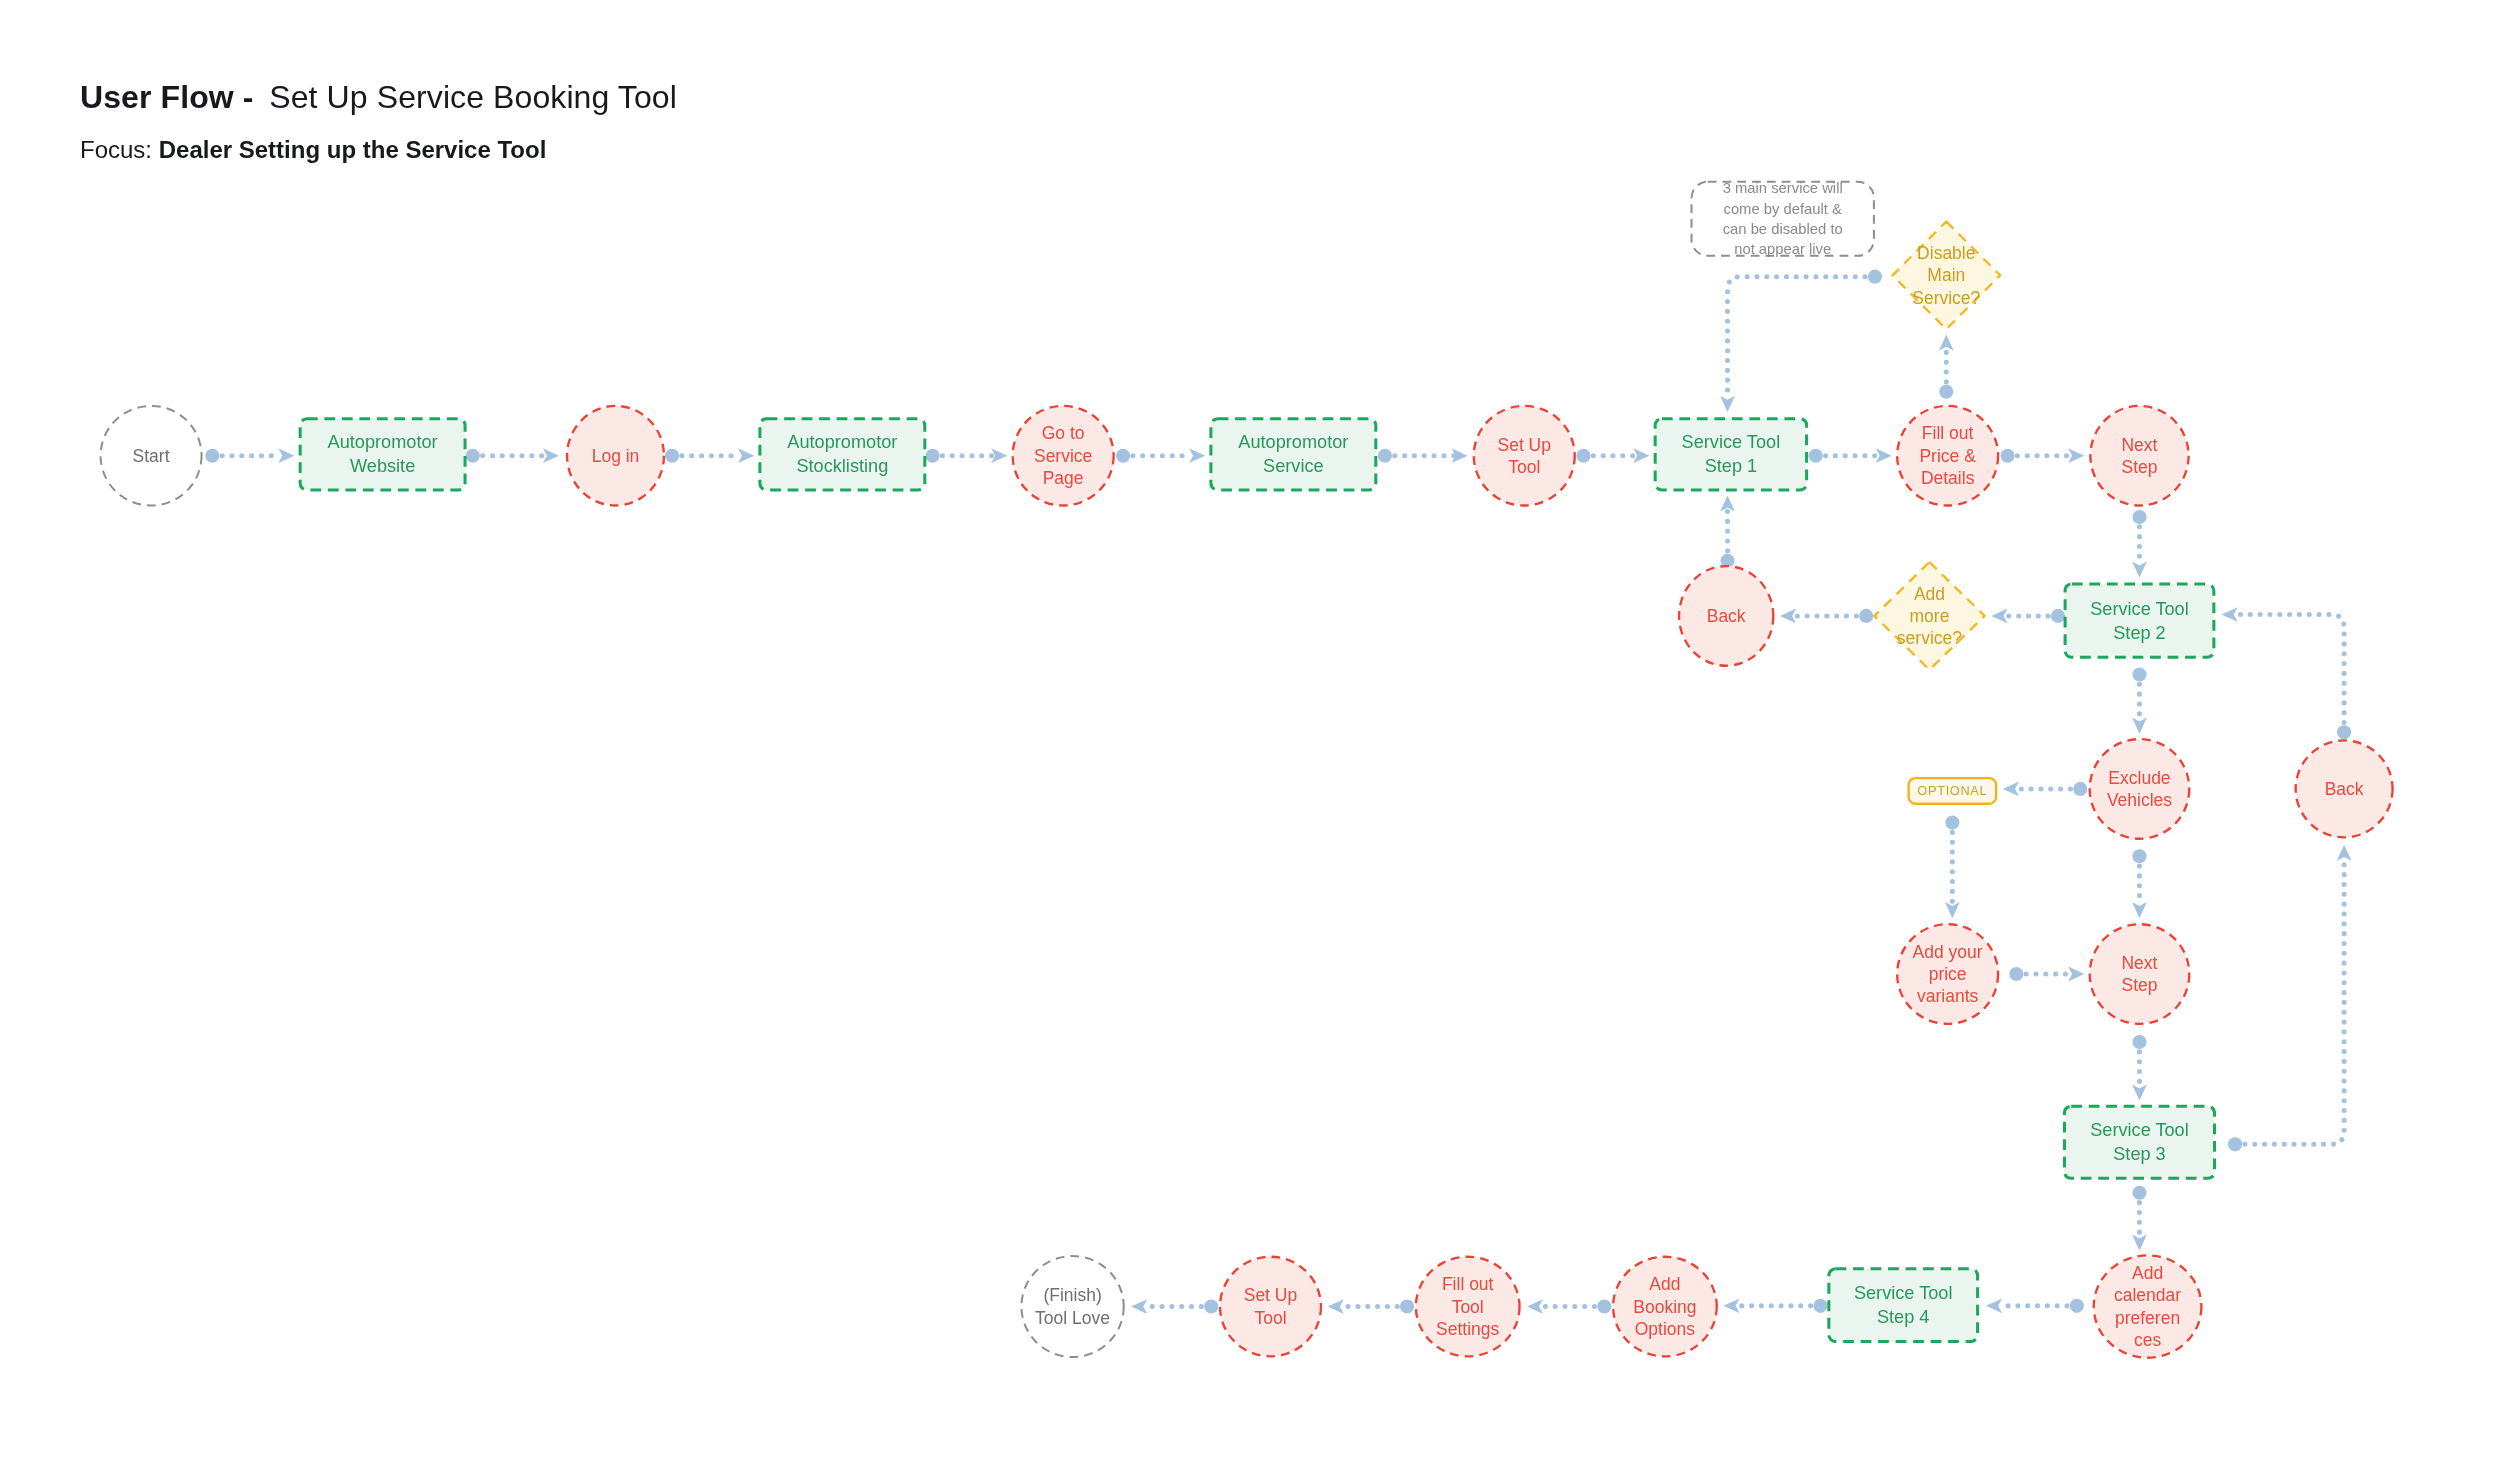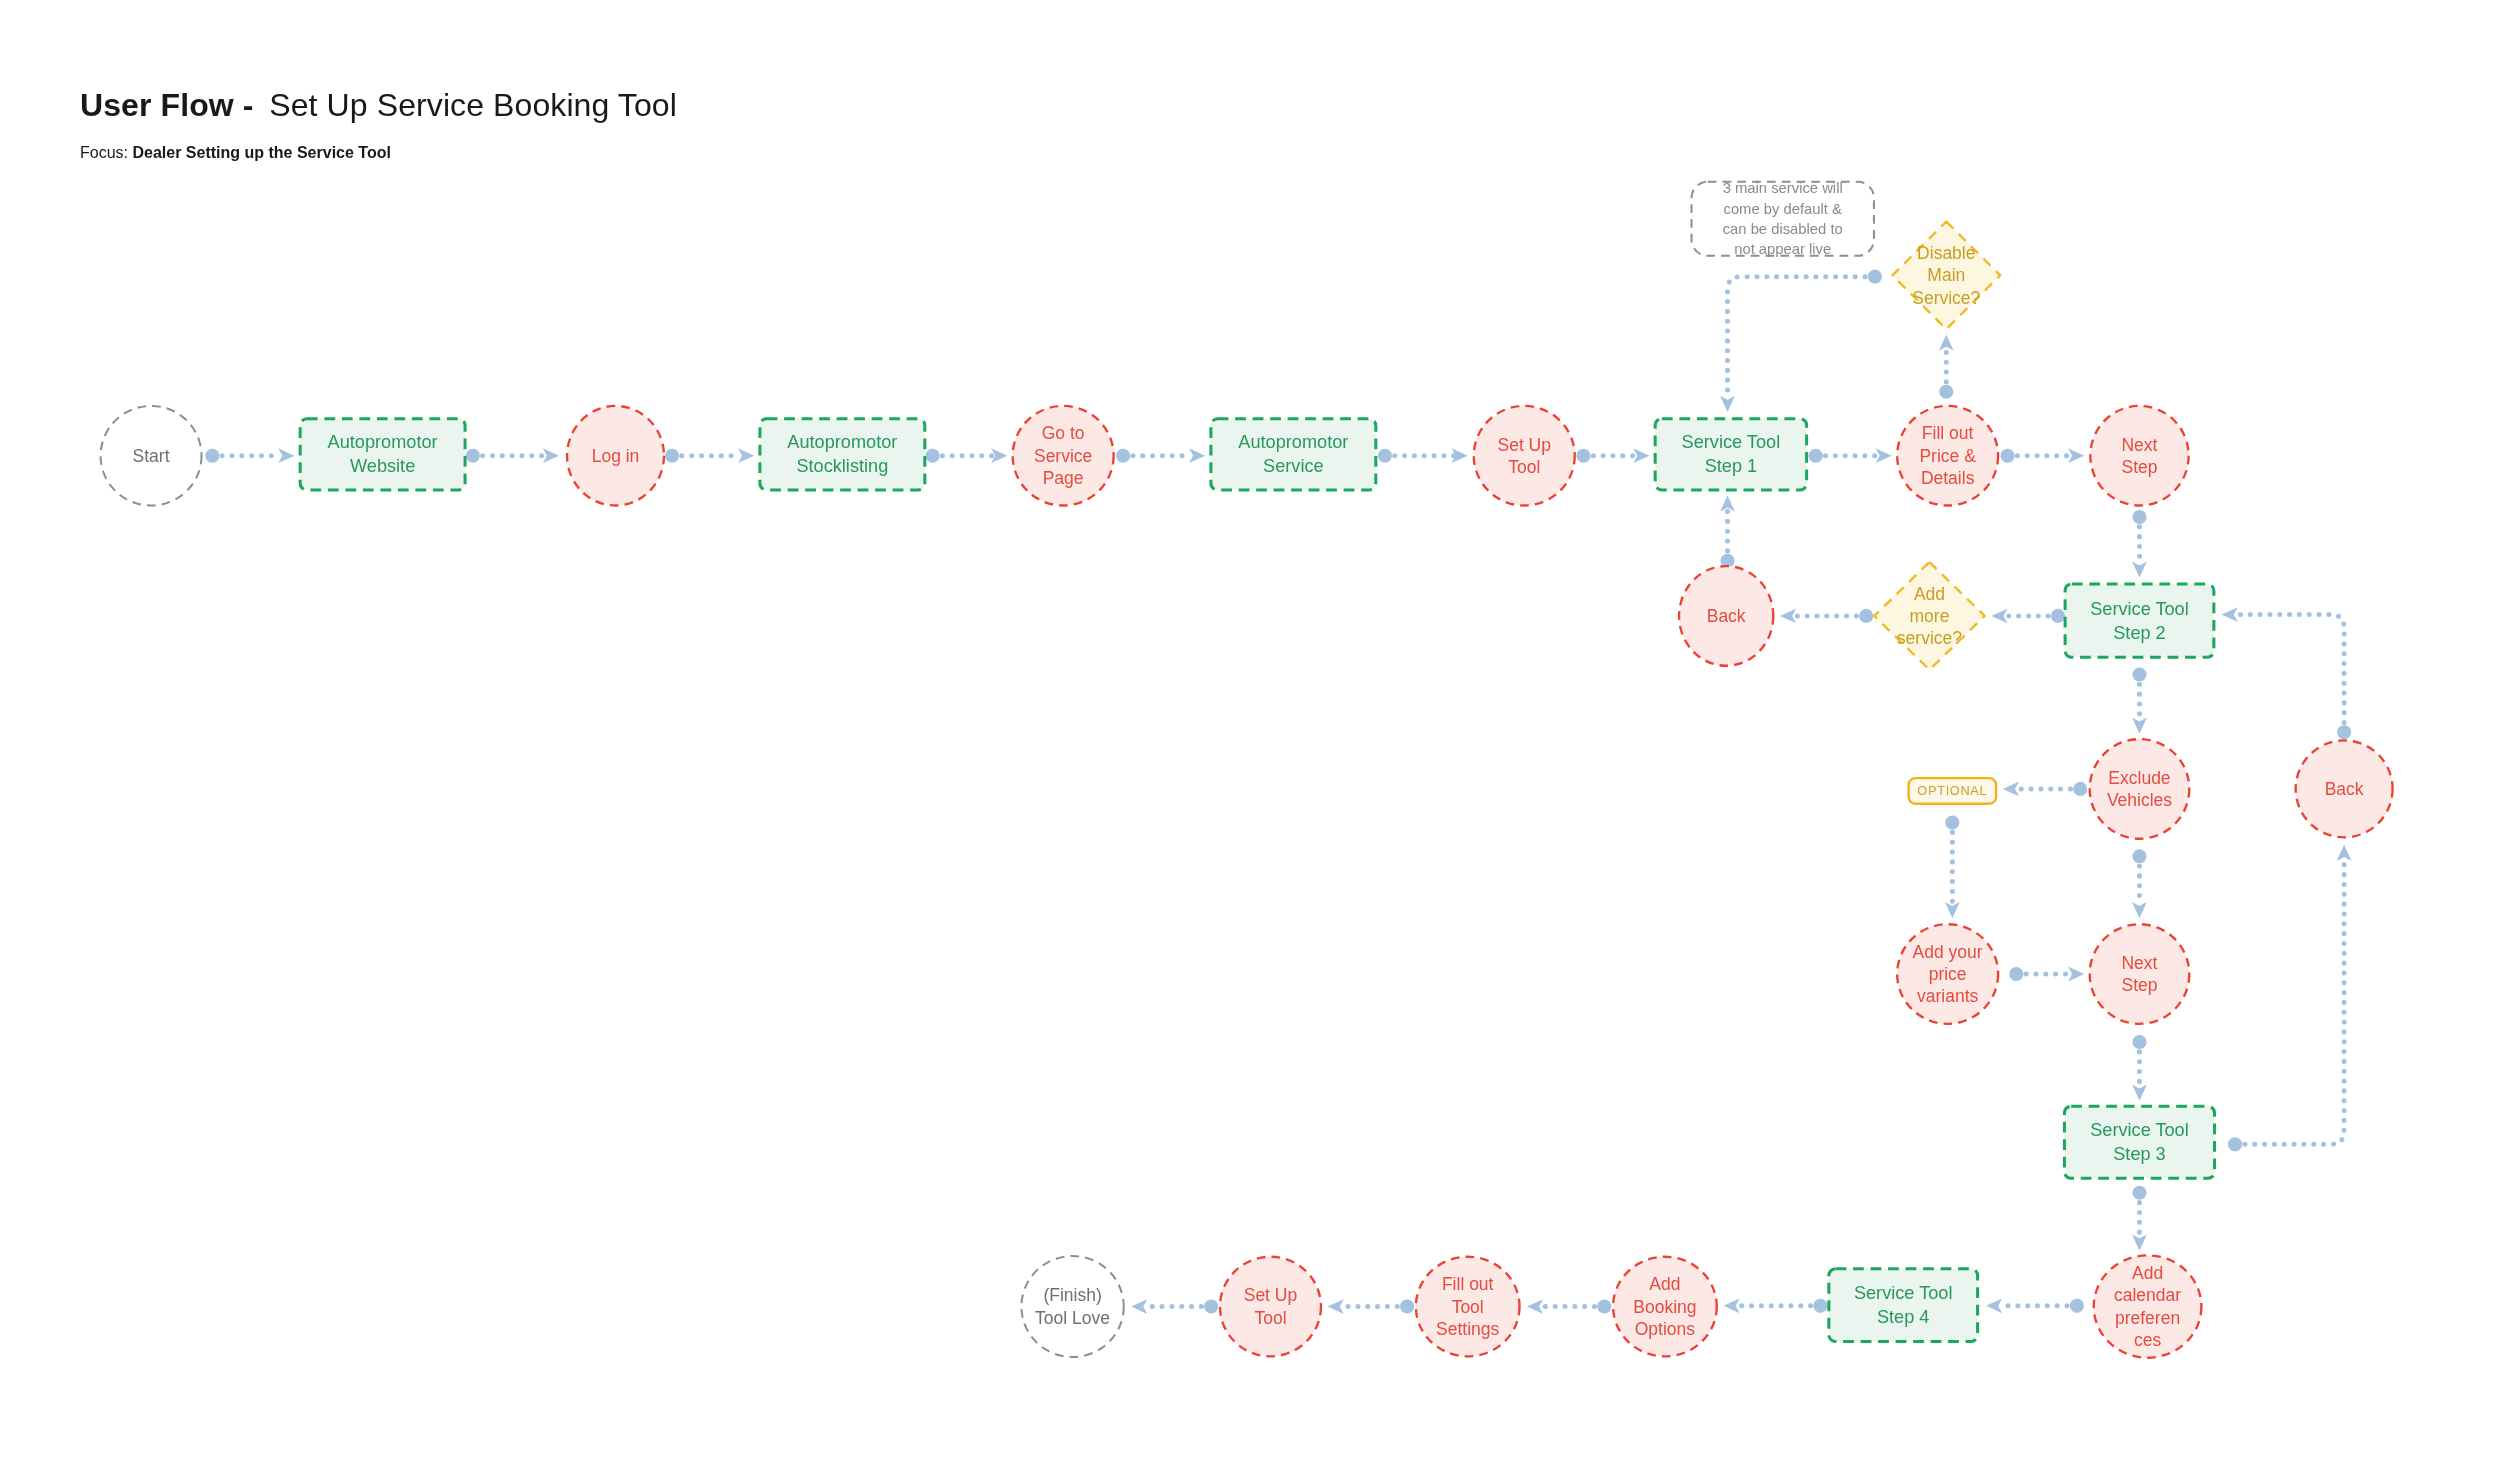--- a/index.html
+++ b/index.html
@@ -1,22 +1,22 @@
 <!DOCTYPE html>
 <html style="font-size:10.8px"><head>
 <meta charset="utf-8">
 <style>
   html,body{margin:0;padding:0;background:#ffffff;}
   body{width:2512px;height:1458px;position:relative;overflow:hidden;
        font-family:"Liberation Sans","DejaVu Sans",sans-serif;}
-  .header{position:absolute;left:80px;top:87px;}
+  .header{position:absolute;left:80px;top:79px;}
   .title{font-size:32px;color:#17191c;letter-spacing:0.1px;}
   .title .bold{font-weight:700;}
   .title .regular{font-weight:400;margin-left:6.7px;}
-  .subtitle{font-size:16px;color:#17191c;margin-top:20px;}
+  .subtitle{font-size:24px;color:#17191c;margin-top:20px;}
   .subtitle .value{font-weight:700;}
   #flow-svg{position:absolute;left:0;top:0;}
   text{font-family:"Liberation Sans","DejaVu Sans",sans-serif;}
 </style>
 </head>
 <body>
 
 <div class="header">
   <div class="title">
     <span class="bold">User Flow -</span>

